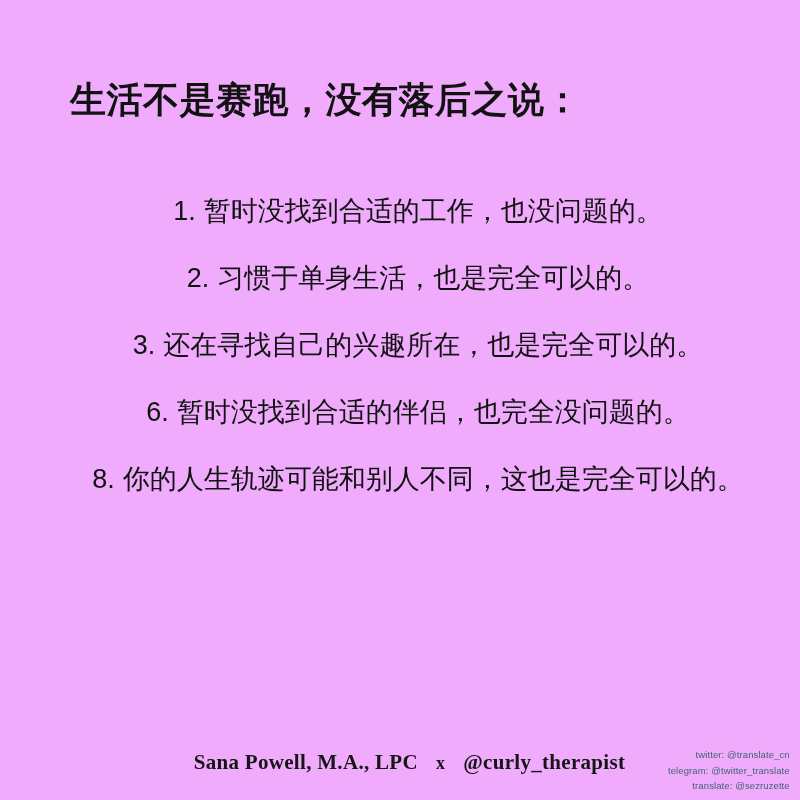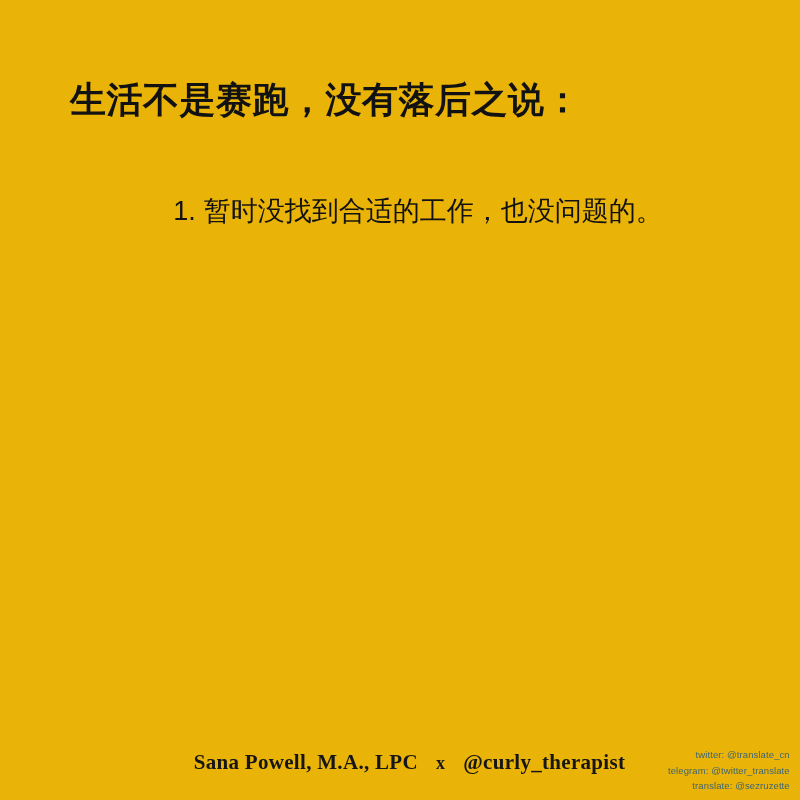--- a/index.html
+++ b/index.html
@@ -76,27 +76,39 @@
     letter-spacing: 0.1px;
   }
   .corner div {
     white-space: nowrap;
     text-align: right;
   }
 </style>
 </head>
 <body>
 
-<div class="card" style="background: #eab308; color: rgb(18, 18, 18); text-decoration: underline;">
+<div class="card" style="background: #f0abfc; color: rgb(18, 18, 18); text-decoration: underline;">
 
   <div class="title">生活不是赛跑，没有落后之说：</div>
 
   <ul class="list">
     <li class="list-item">
       <span class="item-number">1.</span><span>暂时没找到合适的工作，也没问题的。</span>
+    </li>
+    <li class="list-item">
+      <span class="item-number">2.</span><span>习惯于单身生活，也是完全可以的。</span>
+    </li>
+    <li class="list-item">
+      <span class="item-number">3.</span><span>还在寻找自己的兴趣所在，也是完全可以的。</span>
+    </li>
+    <li class="list-item">
+      <span class="item-number">6.</span><span>暂时没找到合适的伴侣，也完全没问题的。</span>
+    </li>
+    <li class="list-item">
+      <span class="item-number">8.</span><span>你的人生轨迹可能和别人不同，这也是完全可以的。</span>
     </li>
   </ul>
 
   <div class="footer">
     <span>Sana Powell, M.A., LPC</span><span class="sep">x</span><span>@curly_therapist</span>
   </div>
 
   <div class="corner">
     <div>twitter: @translate_cn</div>
     <div>telegram: @twitter_translate</div>

